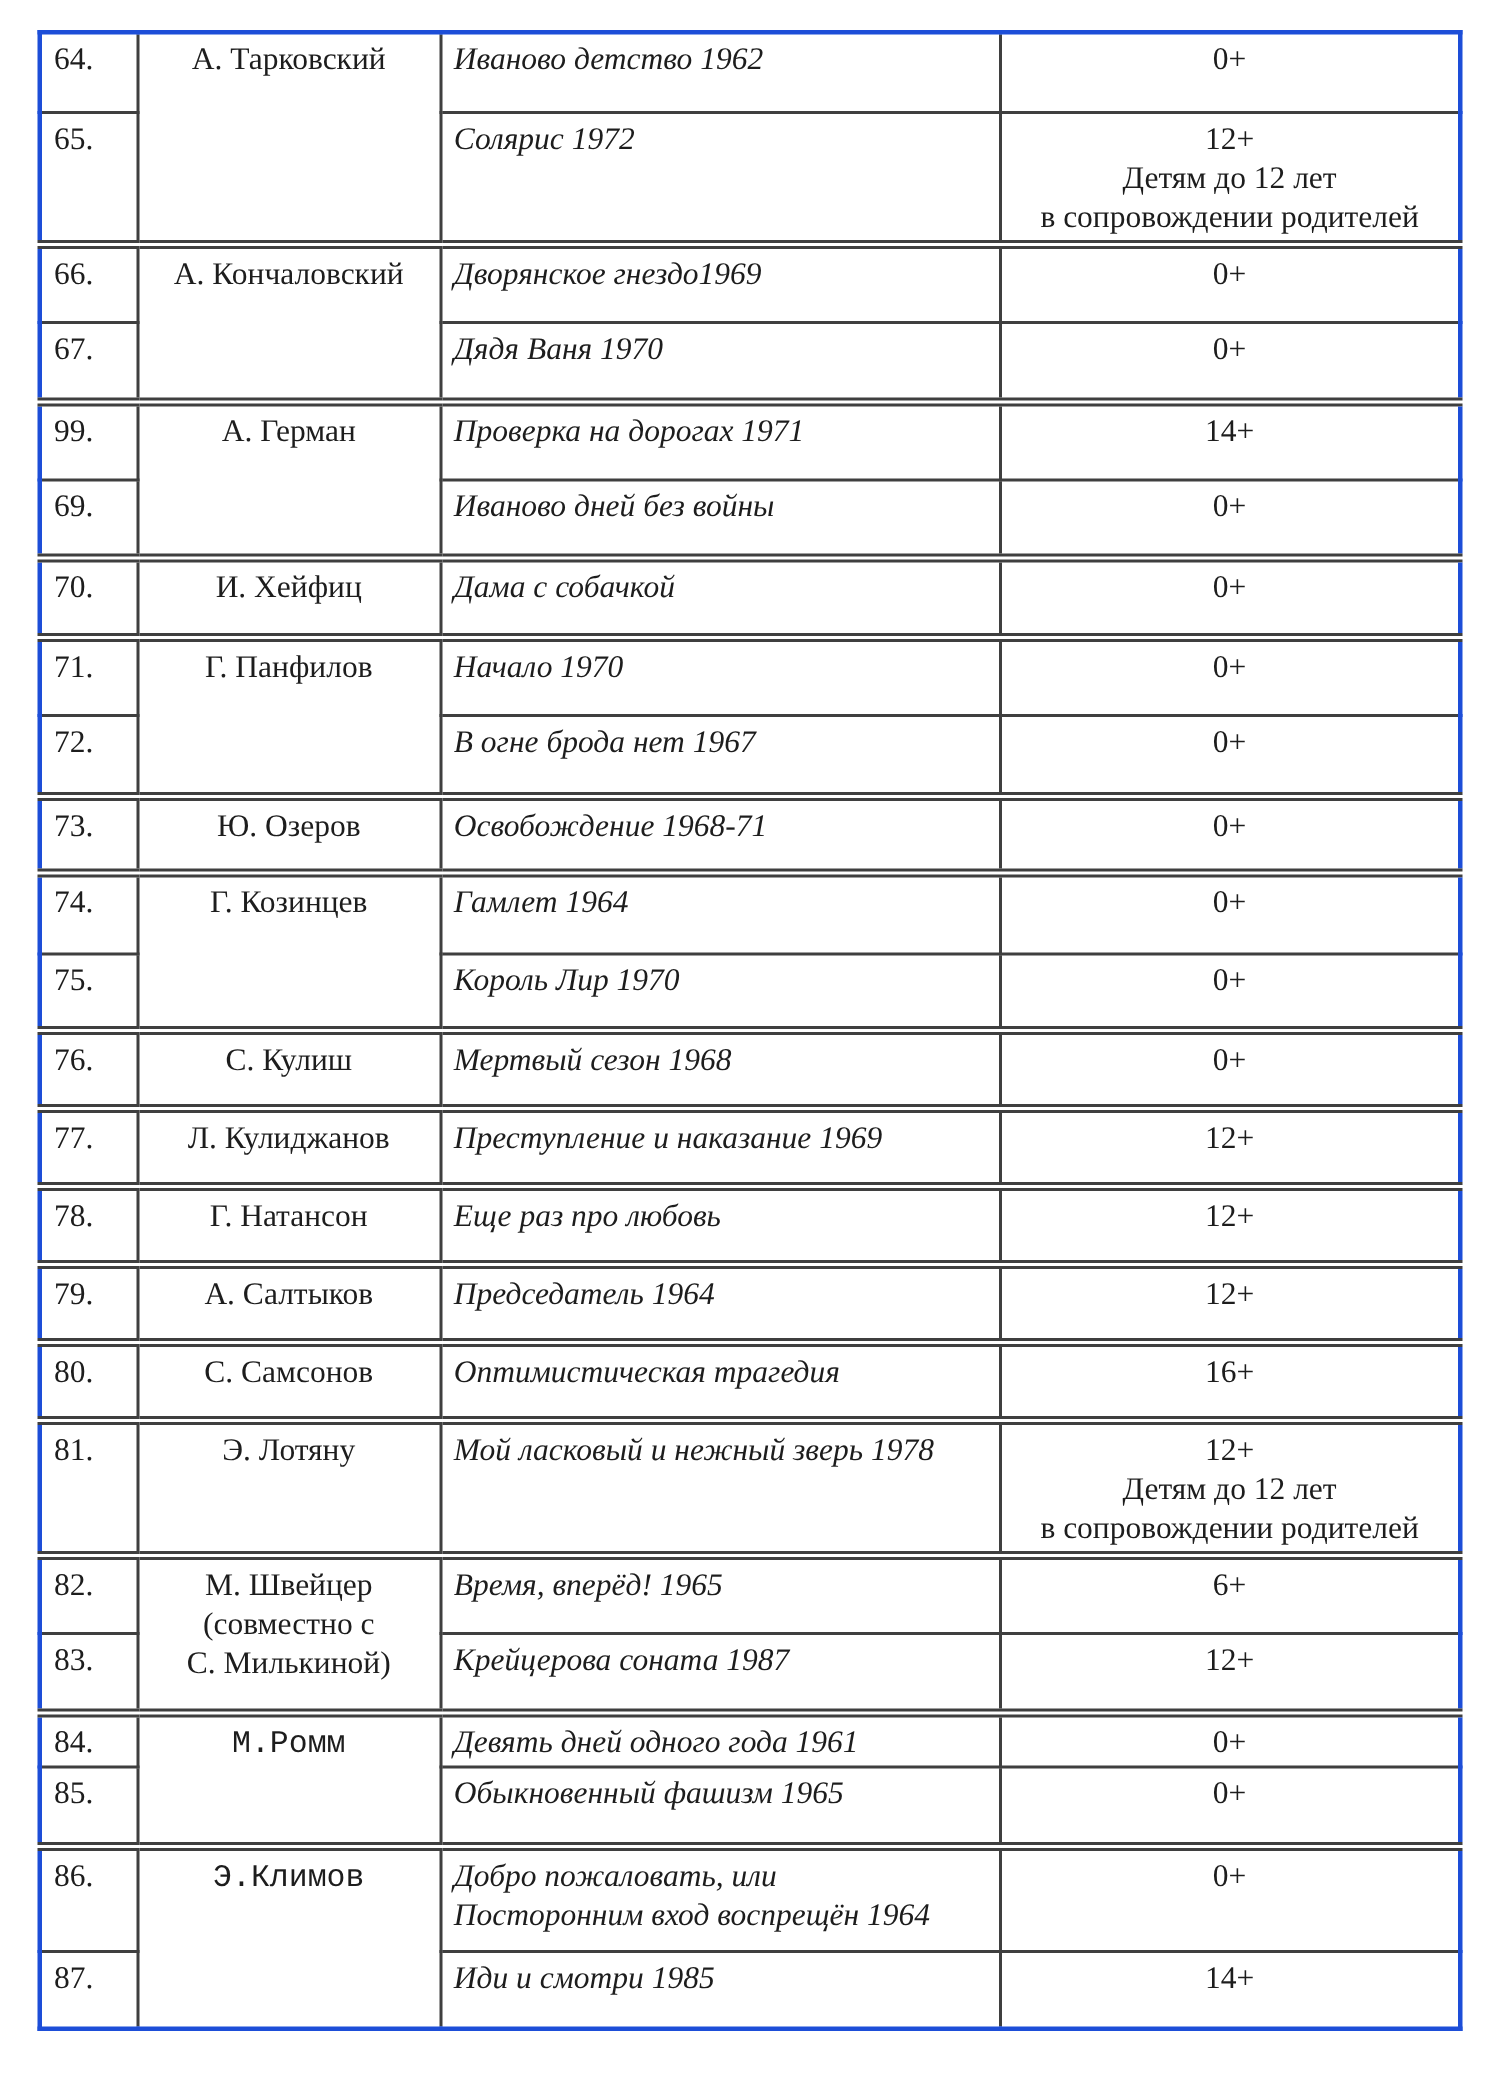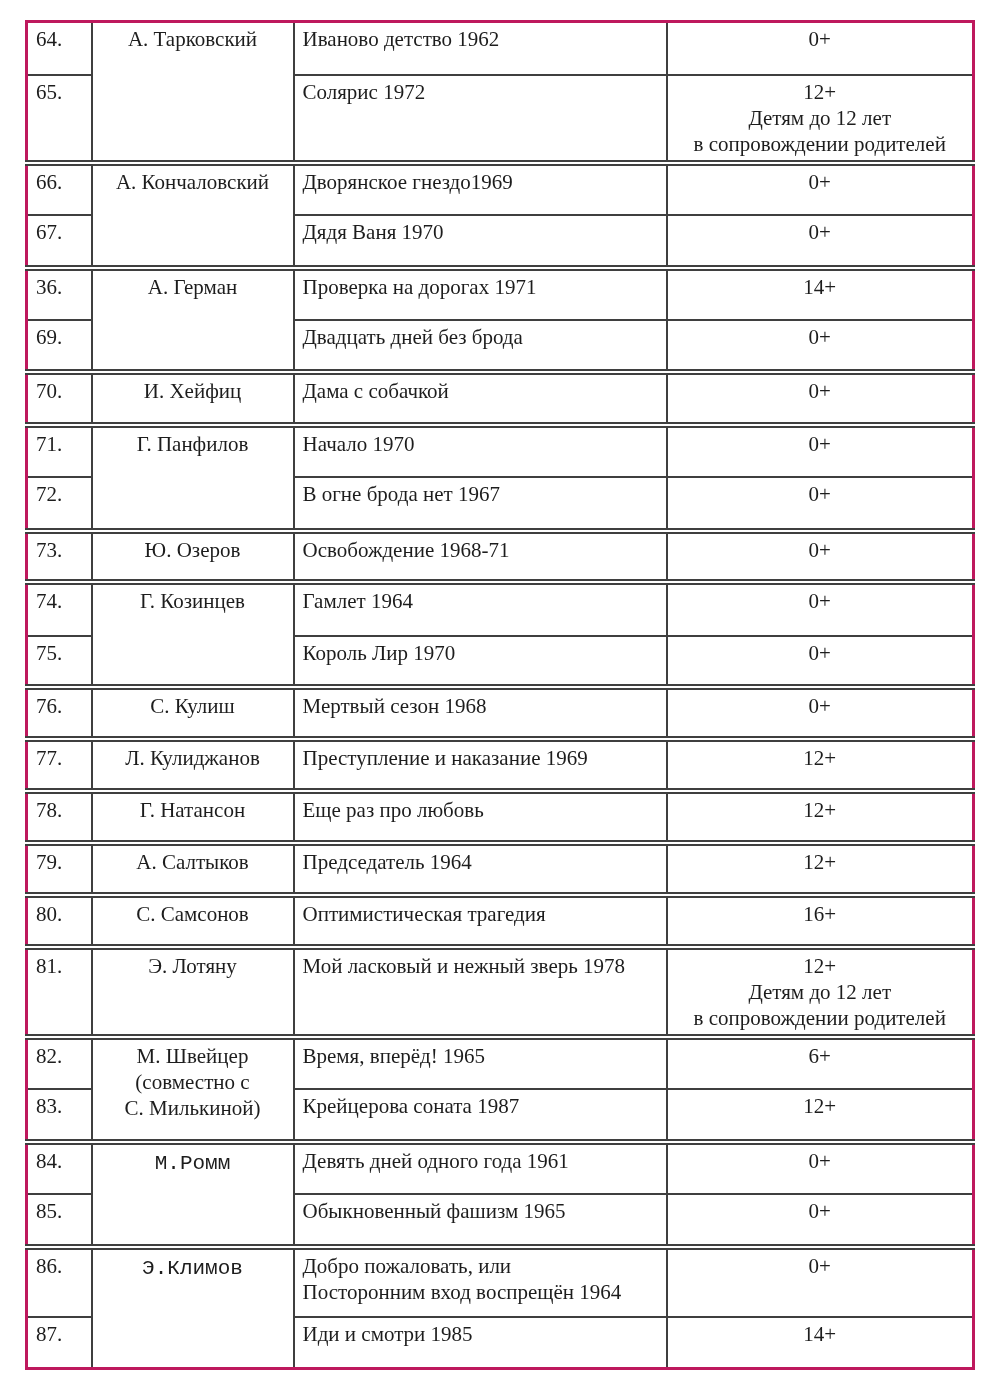--- a/index.html
+++ b/index.html
@@ -14,21 +14,21 @@
   }
   .page {
     position: absolute;
     left: 25px;
     top: 20px;
   }
   table.films {
     border-collapse: collapse;
     table-layout: fixed;
     width: 947px;
-    border: 3px solid #be185d;
+    border: 3px solid #1d4ed8;
   }
   table.films td {
     border: 2px solid #3f3f3f;
     padding: 3px 8px;
     font-size: 21px;
     line-height: 26px;
     vertical-align: top;
     overflow: hidden;
   }
   
@@ -37,21 +37,21 @@
   td.num    { padding-left: 9px; }
   td.director {
     text-align: center;
     vertical-align: middle;
   }
   td.director.vtop {
     vertical-align: top;
     padding-top: 6px;
     font-family: Liberation Mono, monospace;
   }
-  td.film   { padding-left: 10px; }
+  td.film   { padding-left: 10px; font-style: italic; }
   td.rating { text-align: center; }
 </style>
 </head>
 <body>
 
 <div class="page">
   <table class="films">
     <colgroup>
       <col style="width:65px">
       <col style="width:202px">
@@ -75,28 +75,28 @@
           <td class="director" rowspan="2">А. Кончаловский</td>
           <td class="film">Дворянское гнездо1969</td>
           <td class="rating">0+</td>
         </tr>
         <tr style="height: 53px;">
           <td class="num">67.</td>
           <td class="film">Дядя Ваня 1970</td>
           <td class="rating">0+</td>
         </tr>
         <tr class="group-start" style="height: 52px;">
-          <td class="num">36.</td>
+          <td class="num">99.</td>
           <td class="director" rowspan="2">А. Герман</td>
           <td class="film">Проверка на дорогах 1971</td>
           <td class="rating">14+</td>
         </tr>
         <tr style="height: 52px;">
           <td class="num">69.</td>
-          <td class="film">Двадцать дней без брода</td>
+          <td class="film">Иваново дней без войны</td>
           <td class="rating">0+</td>
         </tr>
         <tr class="group-start" style="height: 53px;">
           <td class="num">70.</td>
           <td class="director" rowspan="1">И. Хейфиц</td>
           <td class="film">Дама с собачкой</td>
           <td class="rating">0+</td>
         </tr>
         <tr class="group-start" style="height: 52px;">
           <td class="num">71.</td>
@@ -166,21 +166,21 @@
           <td class="num">82.</td>
           <td class="director" rowspan="2">М. Швейцер<br>(совместно с<br>С. Милькиной)</td>
           <td class="film">Время, вперёд! 1965</td>
           <td class="rating">6+</td>
         </tr>
         <tr style="height: 53px;">
           <td class="num">83.</td>
           <td class="film">Крейцерова соната 1987</td>
           <td class="rating">12+</td>
         </tr>
-        <tr class="group-start" style="height: 52px;">
+        <tr class="group-start" style="height: 36px;">
           <td class="num">84.</td>
           <td class="director vtop" rowspan="2">М.Ромм</td>
           <td class="film">Девять дней одного года 1961</td>
           <td class="rating">0+</td>
         </tr>
         <tr style="height: 53px;">
           <td class="num">85.</td>
           <td class="film">Обыкновенный фашизм 1965</td>
           <td class="rating">0+</td>
         </tr>

